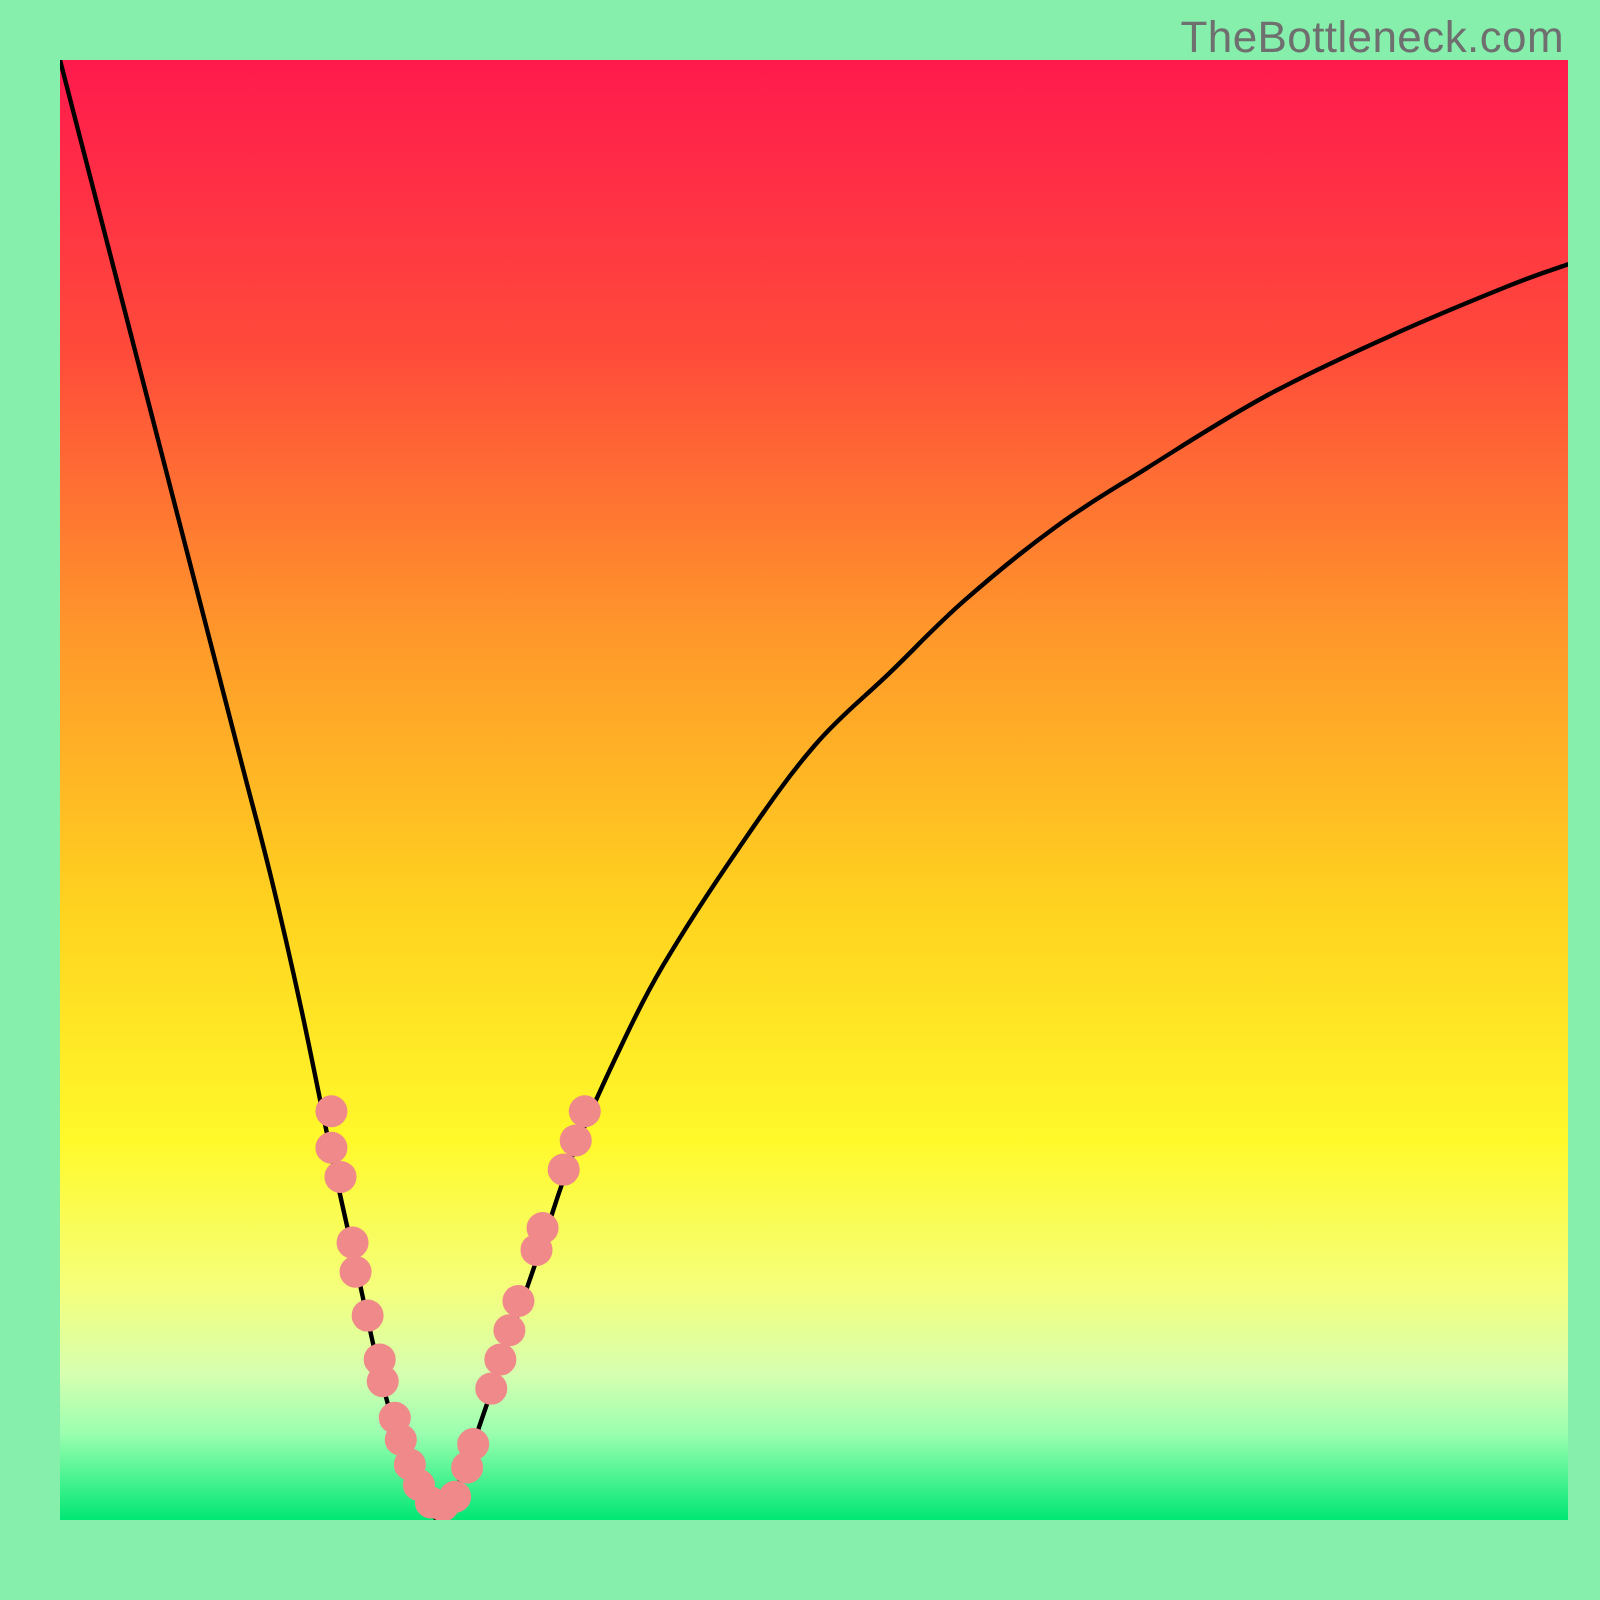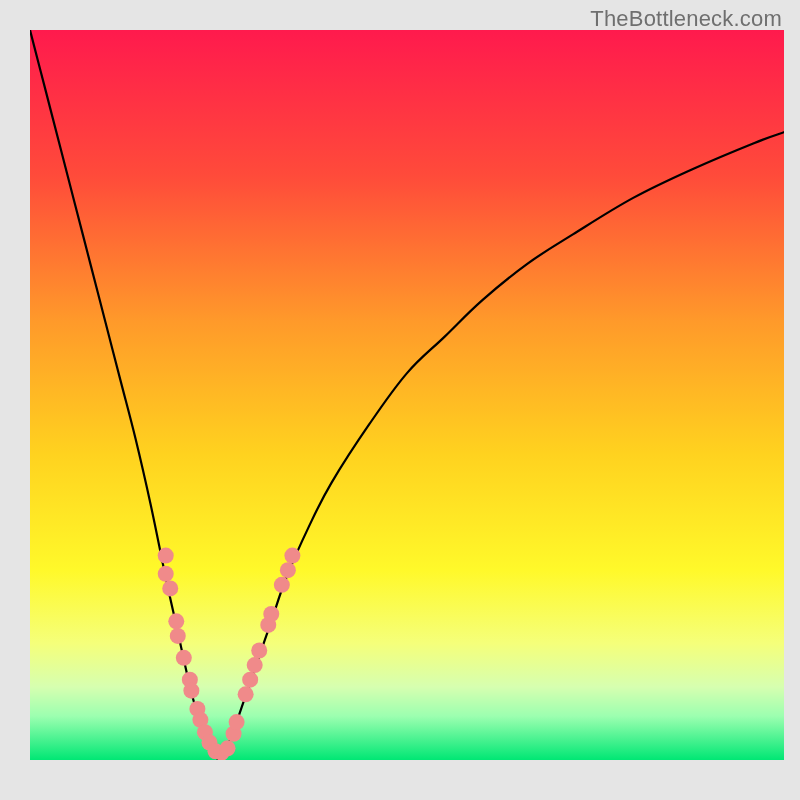--- a/index.html
+++ b/index.html
@@ -8,21 +8,21 @@
     width: 800px;
     height: 800px;
     background: #000;
     overflow: hidden;
     font-family: Arial, Helvetica, sans-serif;
   }
   .stage {
     position: relative;
     width: 800px;
     height: 800px;
-    background: #e5e5e5;
+    background: #86efac;
   }
   .watermark {
     position: absolute;
     top: 6px;
     right: 18px;
     color: #6f6f6f;
     font-size: 22px;
     font-weight: 500;
     letter-spacing: 0.2px;
     z-index: 30;

